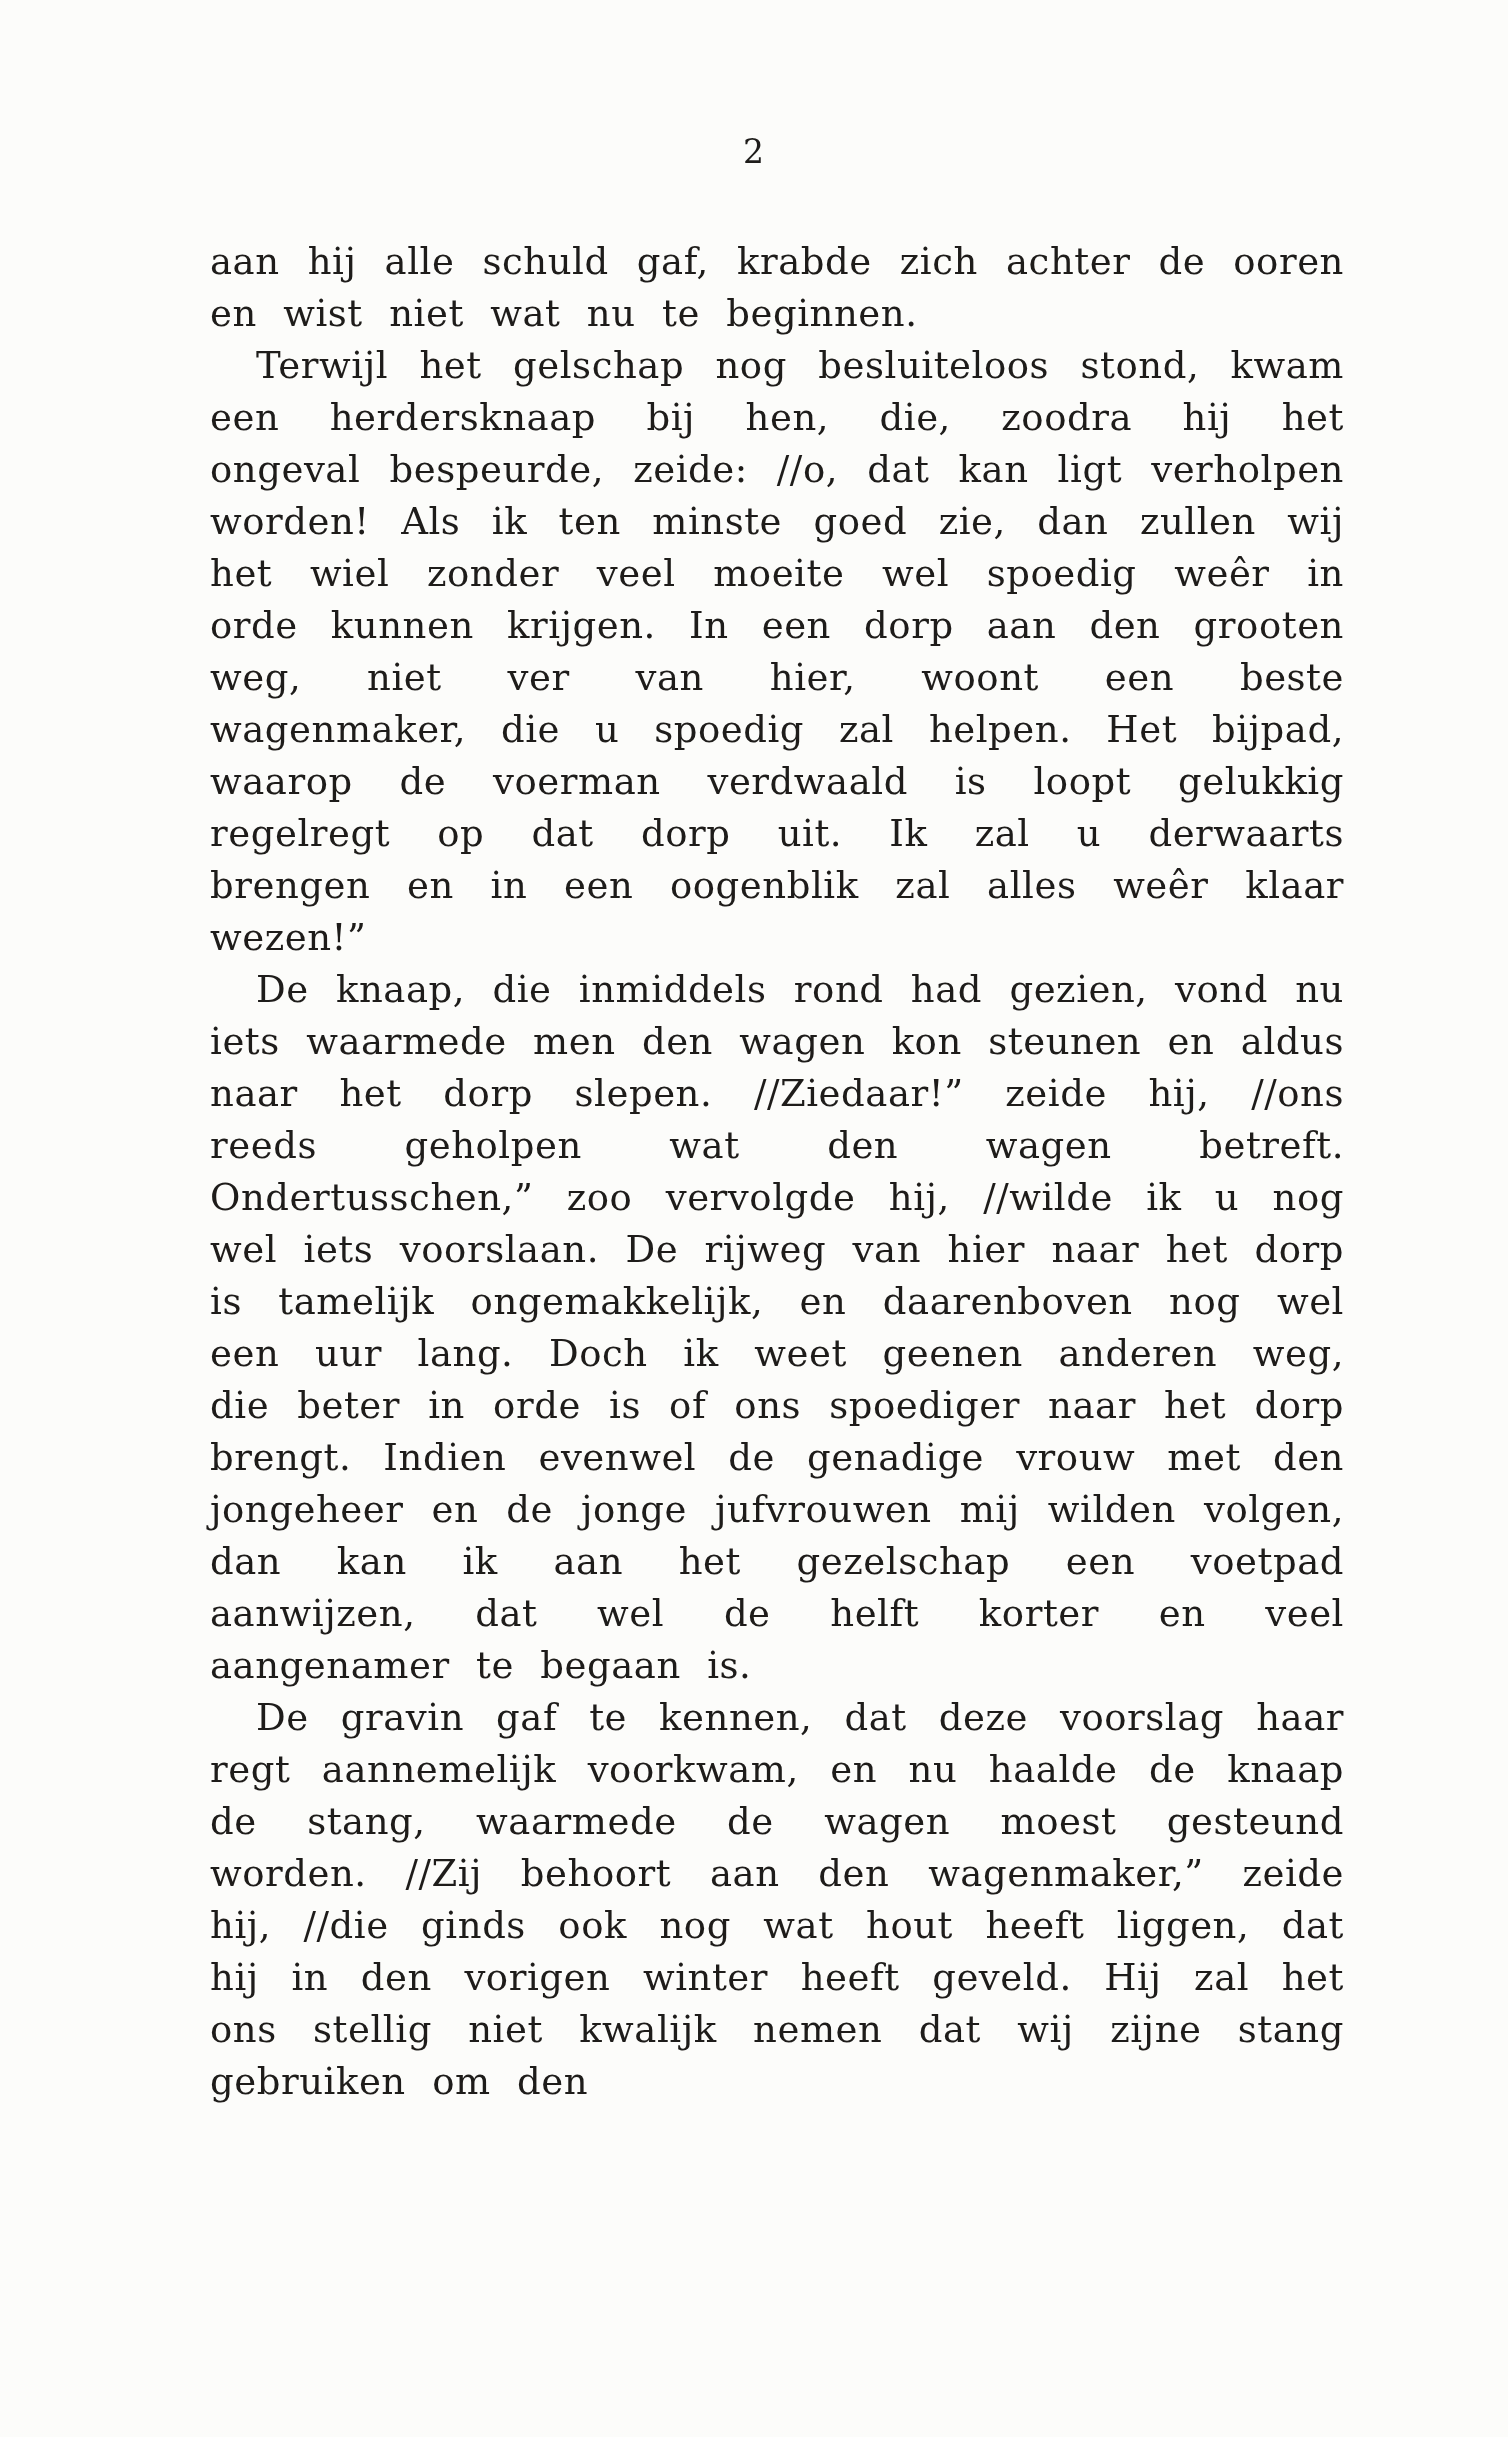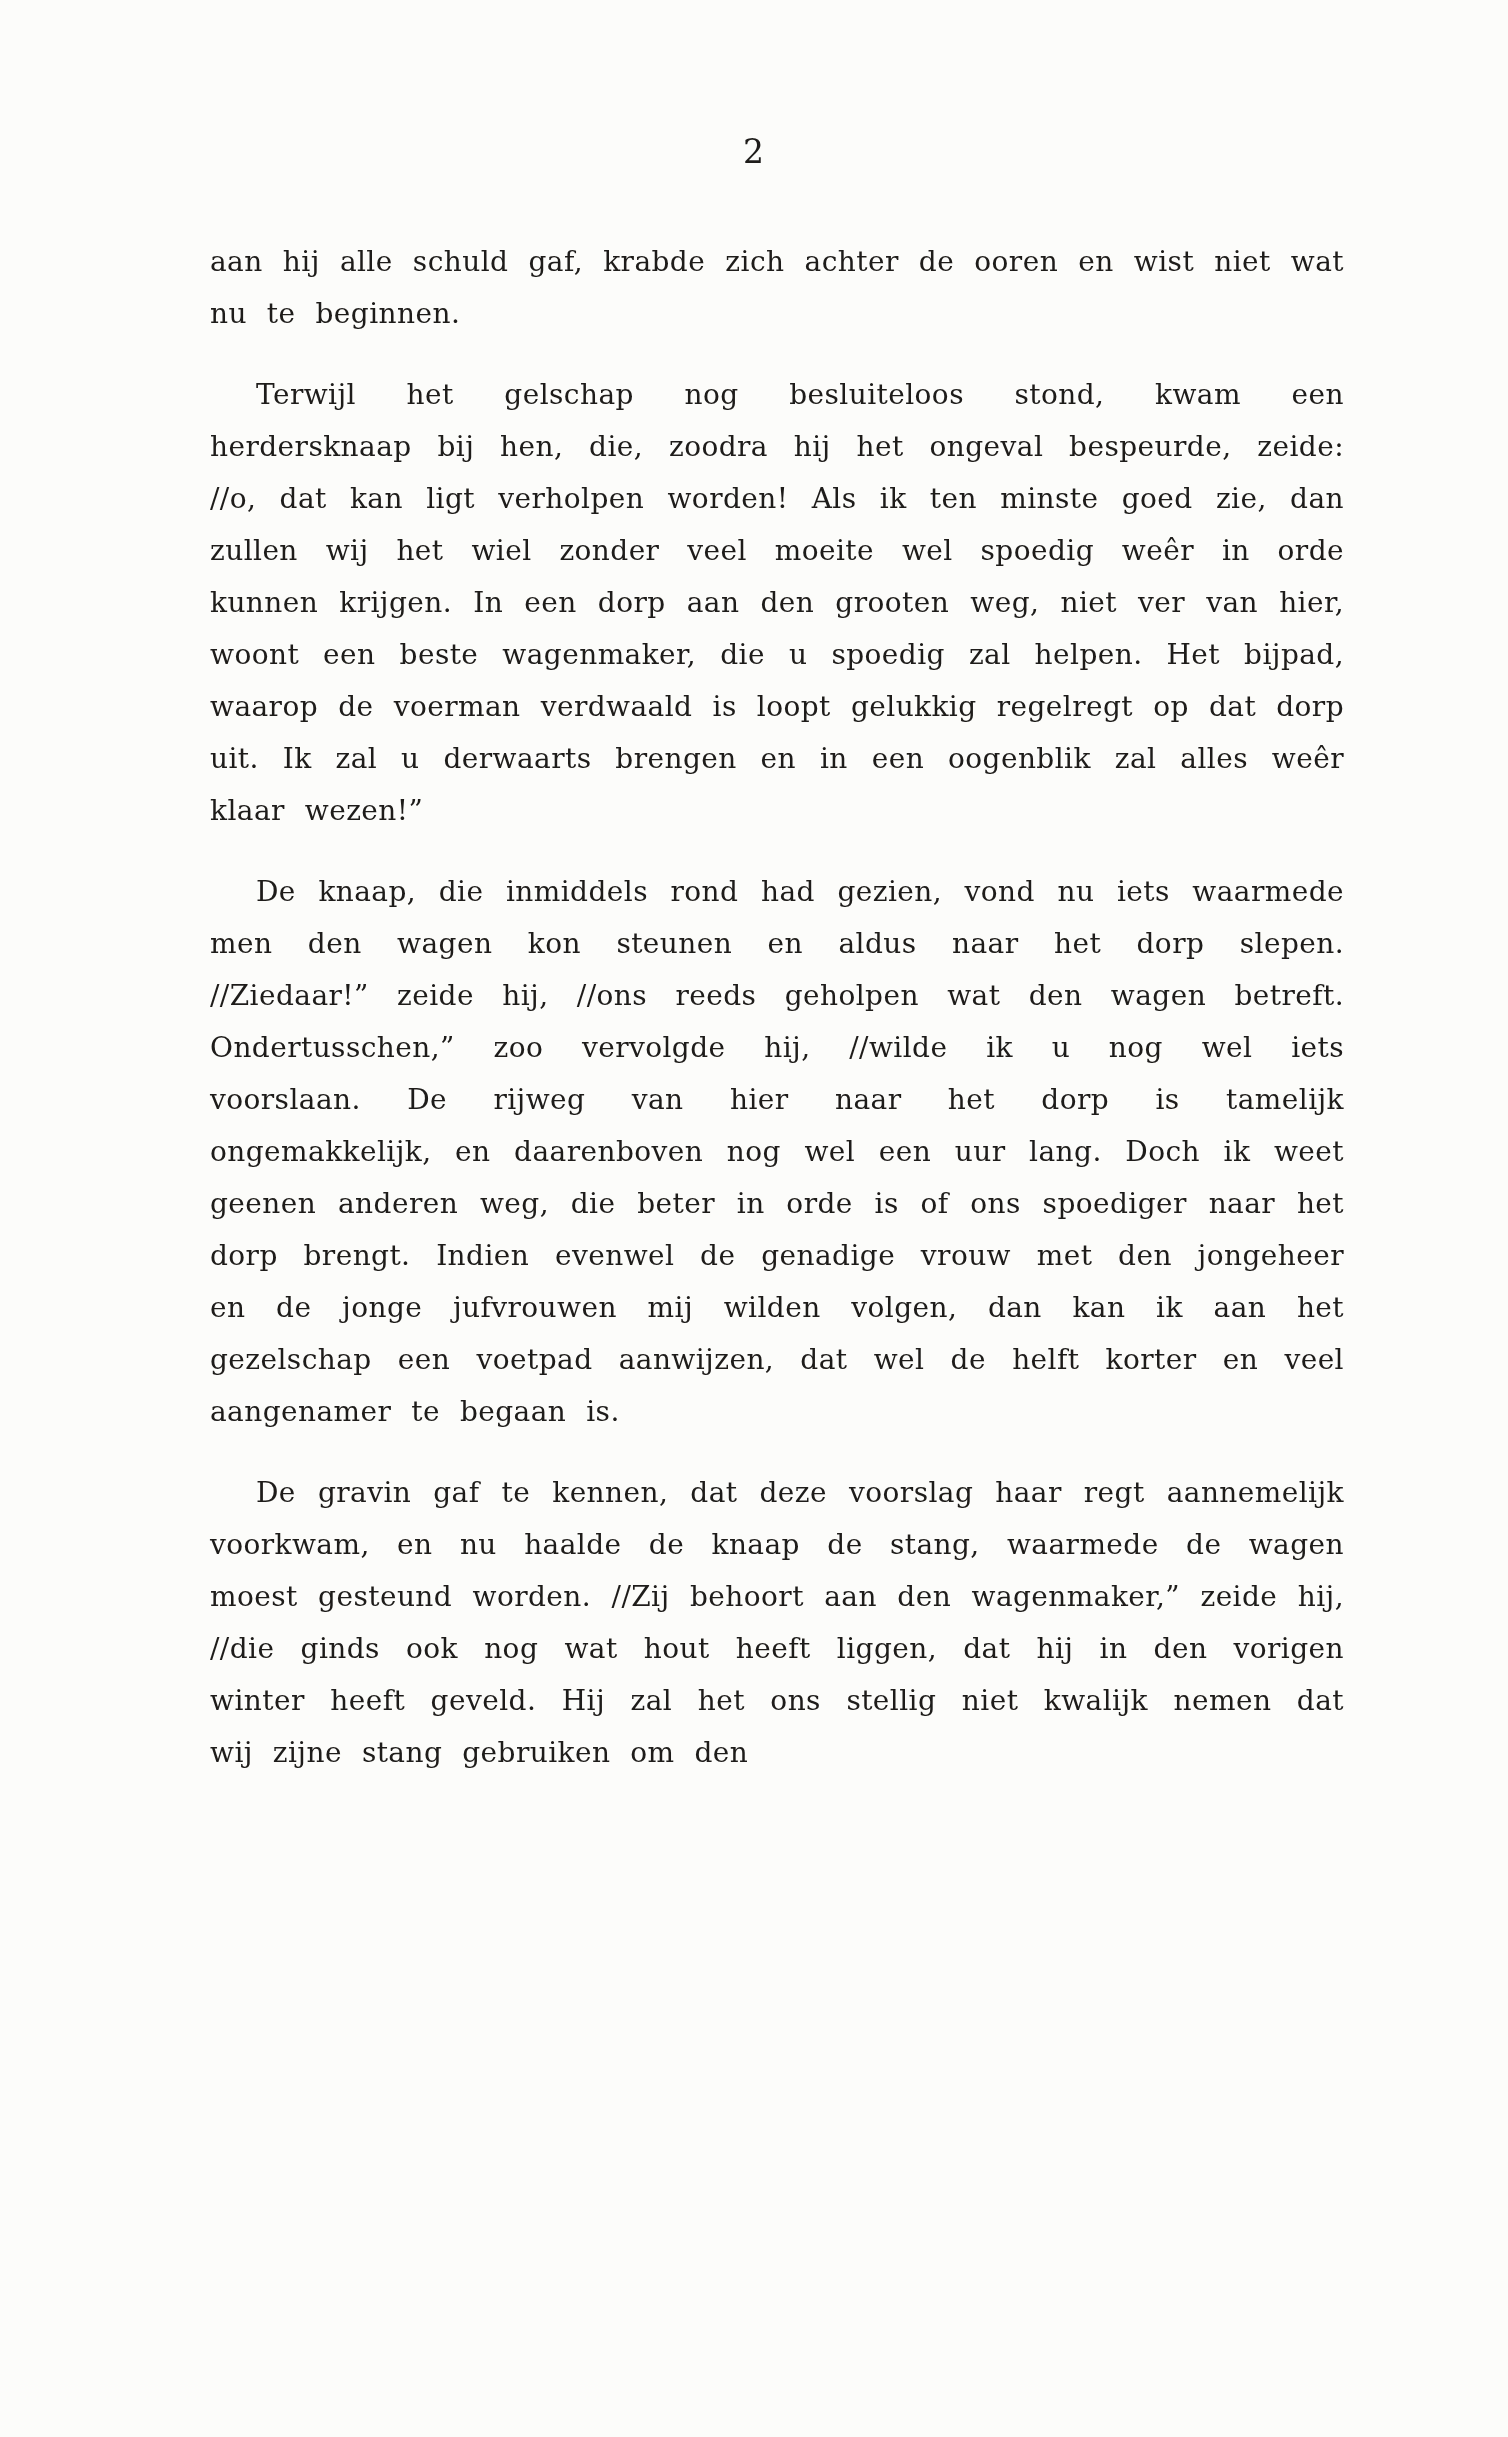--- a/index.html
+++ b/index.html
@@ -26,33 +26,32 @@
     text-align: center;
     font-size: 33px;
     letter-spacing: 0.9px;
     color: #1e1c1a;
   }
   .text-block {
     position: absolute;
     top: 236px;
     left: 210px;
     width: 1134px;
-    font-size: 28px;
+    font-size: 37px;
     line-height: 52px;
     text-align: justify;
     word-spacing: 0.38em;
     letter-spacing: 0.015em;
   }
   .text-block p {
     margin: 0;
     padding: 0;
   }
   .text-block p.indent {
     text-indent: 46px;
-    margin-top: 29px;
   }
 </style>
 </head>
 <body>
 
 <div class="page">
 
   <div class="page-number">2</div>
 
   <div class="text-block">

